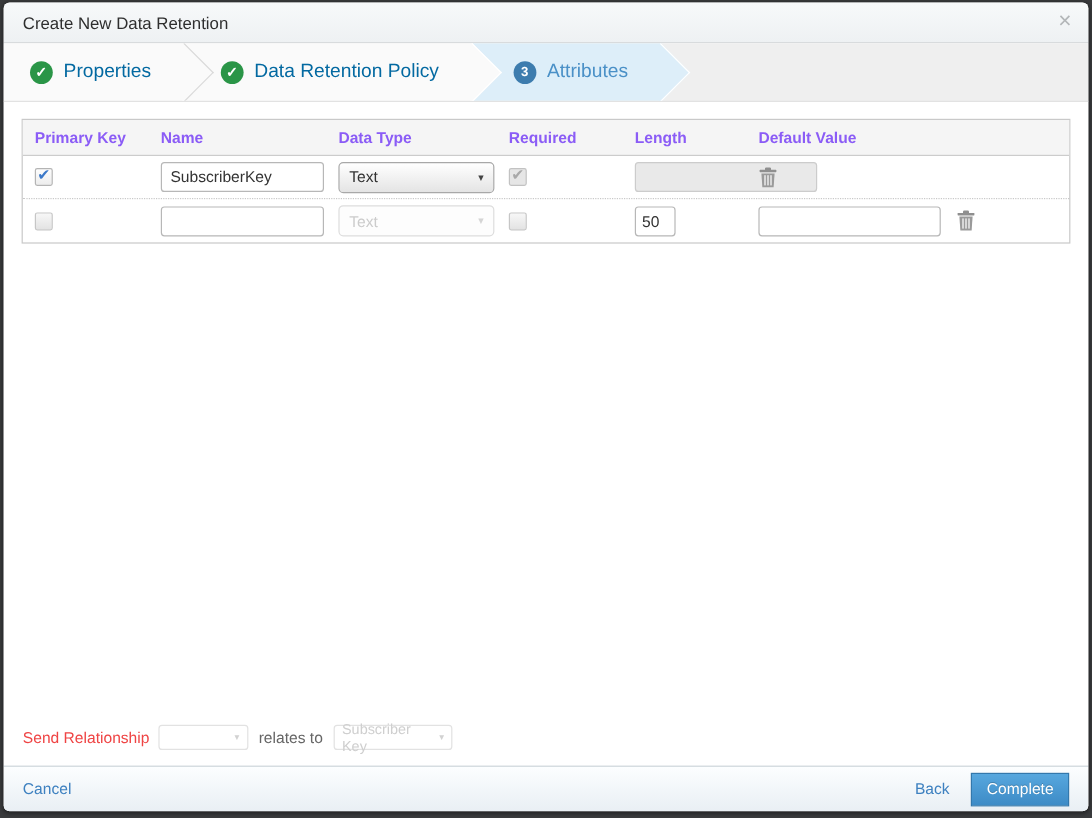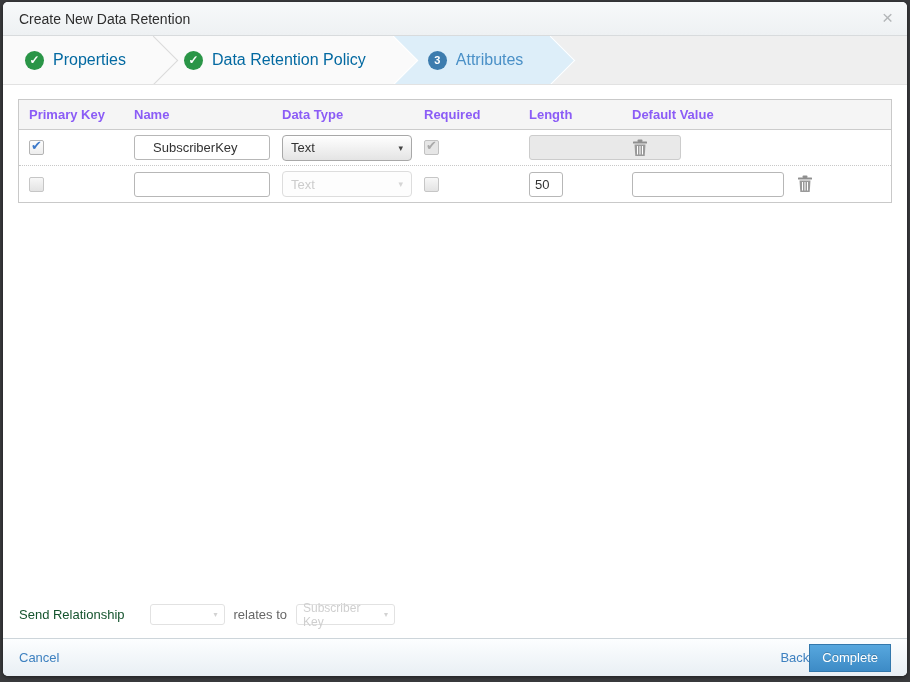--- a/index.html
+++ b/index.html
@@ -91,21 +91,21 @@
   .cb.checked-gray { background:#e6e6e6; border-color:#c2c2c2; }
   .cb.checked-gray::after {
     content:'✔'; position:absolute; left:1px; top:-3px;
     color:#a9a9a9; font-size:13px;
   }
   .cb.empty-disabled { background:linear-gradient(#f7f7f7,#e3e3e3); border-color:#c6c6c6; }
   
   .txt {
     height:25px; border:1px solid #b7b7b7; border-radius:3px;
     font-family:"Liberation Sans", sans-serif; font-size:13px; color:#333;
-    padding:0 18px; outline:none;
+    padding:0 7px; outline:none;
   }
   .name-input { width:136px; }
   .len-input  { width:34px; padding:0 5px; }
   .def-input  { width:152px; }
   .def-input.disabled { background:#e9e9e9; border-color:#cccccc; }
   
   .select {
     width:130px; height:26px; border:1px solid #a8a8a8; border-radius:4px;
     background:linear-gradient(#ffffff,#e4e4e4);
     display:flex; align-items:center; justify-content:space-between;
@@ -118,40 +118,40 @@
   }
   .select.disabled .caret { color:#d5d5d5; }
   
   .trash { width:16px; height:18px; display:inline-block; }
   
   .spacer { flex:1 1 auto; }
   
   .send-rel {
     display:flex; align-items:center; padding:0 0 13px 16px; gap:6px;
   }
-  .sr-label { font-size:13px; color:#14532d; margin-right:19px; }
+  .sr-label { font-size:13px; color:#ef4444; margin-right:1px; }
   .sr-dd {
     height:21px; border:1px solid #e2e2e2; border-radius:3px;
     display:flex; align-items:center; justify-content:space-between;
     padding:0 6px; font-size:12px; color:#cfcfcf; background:#fff;
   }
   .sr-dd1 { width:75px; }
   .sr-dd2 { width:99px; }
   .sr-dd .caret { font-size:8px; color:#d2d2d2; }
   .sr-relates { font-size:13px; color:#666; margin:0 3px; }
   
   .footer {
     flex:0 0 38px; height:38px;
     border-top:1px solid #cdd5da;
     background:linear-gradient(#fcfeff,#e9eff4);
     display:flex; align-items:center; justify-content:space-between;
     padding:0 16px;
   }
   .link { font-size:13px; color:#3e81c0; text-decoration:none; cursor:pointer; }
-  .footer-right { display:flex; align-items:center; gap:0; }
+  .footer-right { display:flex; align-items:center; gap:18px; }
   .btn-complete {
     font-family:"Liberation Sans", sans-serif;
     font-size:13px; color:#fff; cursor:pointer;
     background:linear-gradient(#57a7de,#3d8bc6);
     border:1px solid #3378ac; border-radius:0;
     padding:5px 12px 6px 12px;
     text-shadow:0 -1px 0 rgba(0,0,0,.2);
   }
 </style>
 </head>

